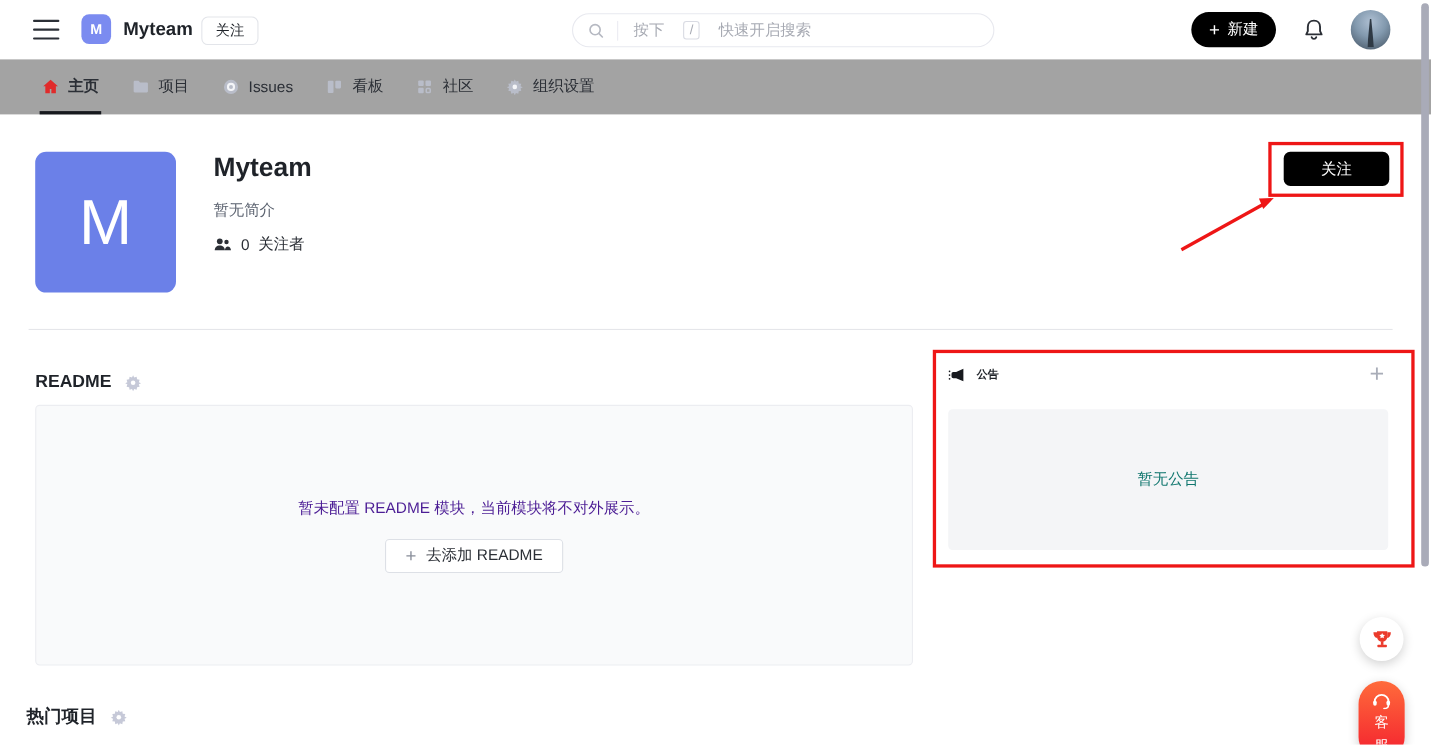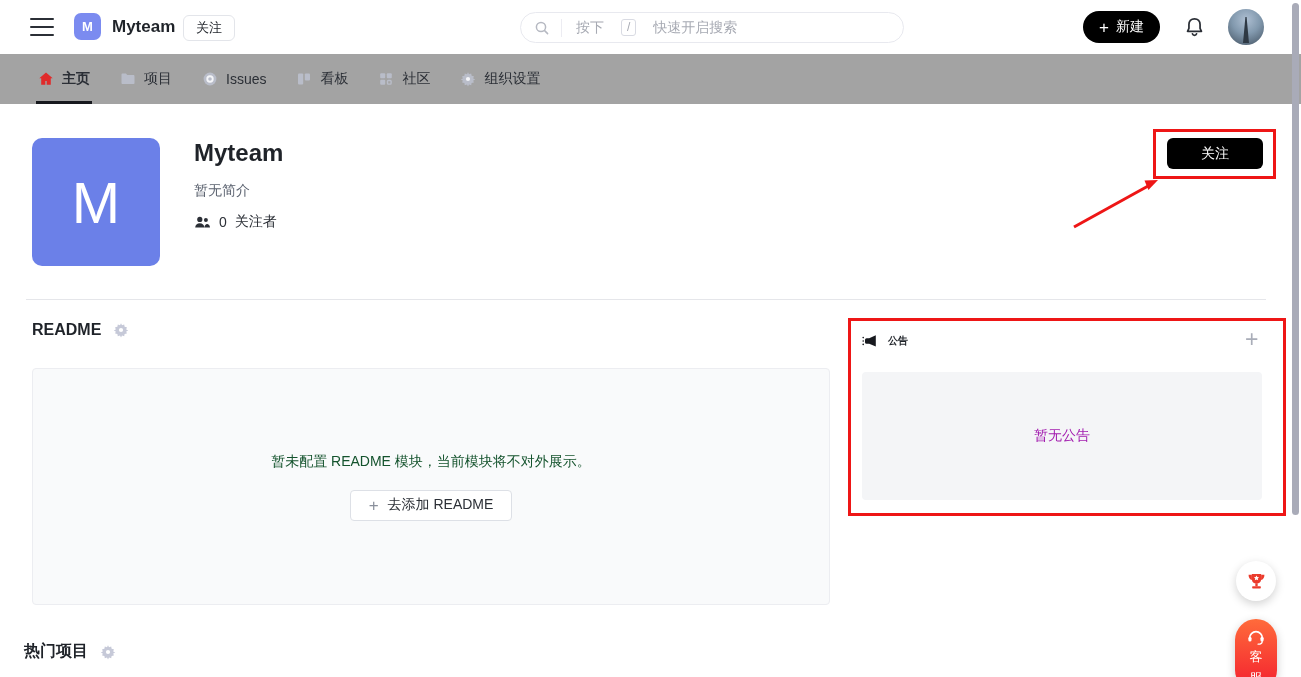--- a/index.html
+++ b/index.html
@@ -46,30 +46,30 @@
 
   .divider { position:absolute; left:26px; top:299px; width:1240px; height:1px; background:#e5e6ea; }
 
   
   .sec-title { position:absolute; display:flex; align-items:center; gap:12px; }
   .sec-title .t { font-size:16px; font-weight:700; }
   .gear-btn { display:flex; cursor:pointer; }
 
   
   .readme-box { position:absolute; left:32px; top:368px; width:798px; height:237px; background:#f9fafb; border:1px solid #ecedf1; border-radius:4px; display:flex; flex-direction:column; align-items:center; justify-content:center; gap:19px; }
-  .readme-msg { font-size:14px; color:#14532d; }
+  .readme-msg { font-size:14px; color:#4c1d95; }
   .readme-add-btn { height:31px; padding:0 18px; background:#fff; border:1px solid #dde0e6; border-radius:4px; display:flex; align-items:center; gap:9px; font-size:14px; color:#2b2f36; cursor:pointer; }
   .readme-add-btn .plus { color:#8a8f9b; font-size:17px; line-height:1; }
 
   
   .anno-announce { left:848px; top:318px; width:438px; height:198px; }
   .ann-header { position:absolute; left:862px; top:333px; display:flex; align-items:center; gap:10px; }
   .ann-header .t { font-size:10px; font-weight:700; }
   .ann-plus { position:absolute; left:1245px; top:328px; font-size:23px; color:#a9adb8; cursor:pointer; line-height:1; }
-  .ann-box { position:absolute; left:862px; top:372px; width:400px; height:128px; background:#f4f5f7; border-radius:4px; display:flex; align-items:center; justify-content:center; font-size:14px; color:#a21caf; }
+  .ann-box { position:absolute; left:862px; top:372px; width:400px; height:128px; background:#f4f5f7; border-radius:4px; display:flex; align-items:center; justify-content:center; font-size:14px; color:#0f766e; }
 
   
   .trophy-fab { position:absolute; left:1236px; top:561px; width:40px; height:40px; border-radius:50%; background:#fff; box-shadow:0 3px 10px rgba(0,0,0,.18); display:flex; align-items:center; justify-content:center; cursor:pointer; }
   .service-fab { position:absolute; left:1235px; top:619px; width:42px; height:72px; border-radius:21px 21px 21px 21px; background:linear-gradient(180deg,#ff6b3b,#f31e2e); box-shadow:0 3px 10px rgba(0,0,0,.2); display:flex; flex-direction:column; align-items:center; padding-top:9px; gap:3px; color:#fff; font-size:13px; cursor:pointer; }
 
   .scroll-thumb { position:absolute; left:1292px; top:3px; width:7px; height:512px; background:#a9abb8; border-radius:4px; cursor:pointer; }
 </style>
 </head>
 <body>
 
@@ -184,21 +184,21 @@
 
   <div class="anno-box anno-follow"></div>
   <div class="follow-main-btn">关注</div>
   <svg class="anno-arrow" width="115" height="62" viewBox="0 0 115 62">
     <line x1="16" y1="55" x2="91" y2="13.5" stroke="#ee1616" stroke-width="3"></line>
     <polygon points="100,8 90.4,18 86.5,8.5" fill="#ee1616"></polygon>
   </svg>
 
   <div class="divider"></div>
 
-  <div class="sec-title" style="left:32px; top:321px;">
+  <div class="sec-title" style="left:32px; top:339px;">
     <span class="t">README</span>
     <span class="gear-btn">
       <svg width="16" height="16" viewBox="0 0 16 16">
           <path d="M8 1.2l1 2 2.2-.7.4 2.3 2.3.4-.7 2.2 2 1-2 1 .7 2.2-2.3.4-.4 2.3-2.2-.7-1 2-1-2-2.2.7-.4-2.3-2.3-.4.7-2.2-2-1 2-1-.7-2.2 2.3-.4.4-2.3 2.2.7z" fill="#c6c9d8"></path>
           <circle cx="8" cy="8" r="2.1" fill="#fff"></circle>
         </svg>
     </span>
   </div>
   <div class="readme-box">
     <div class="readme-msg">暂未配置 README 模块，当前模块将不对外展示。</div>

